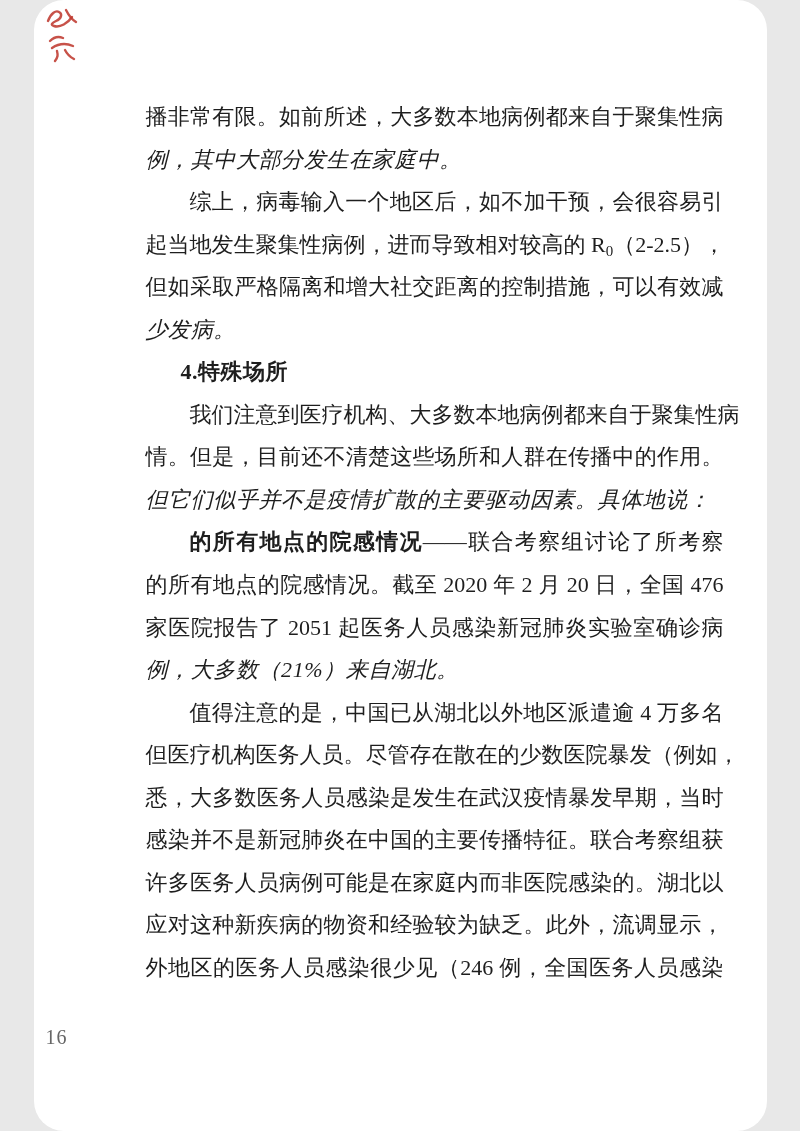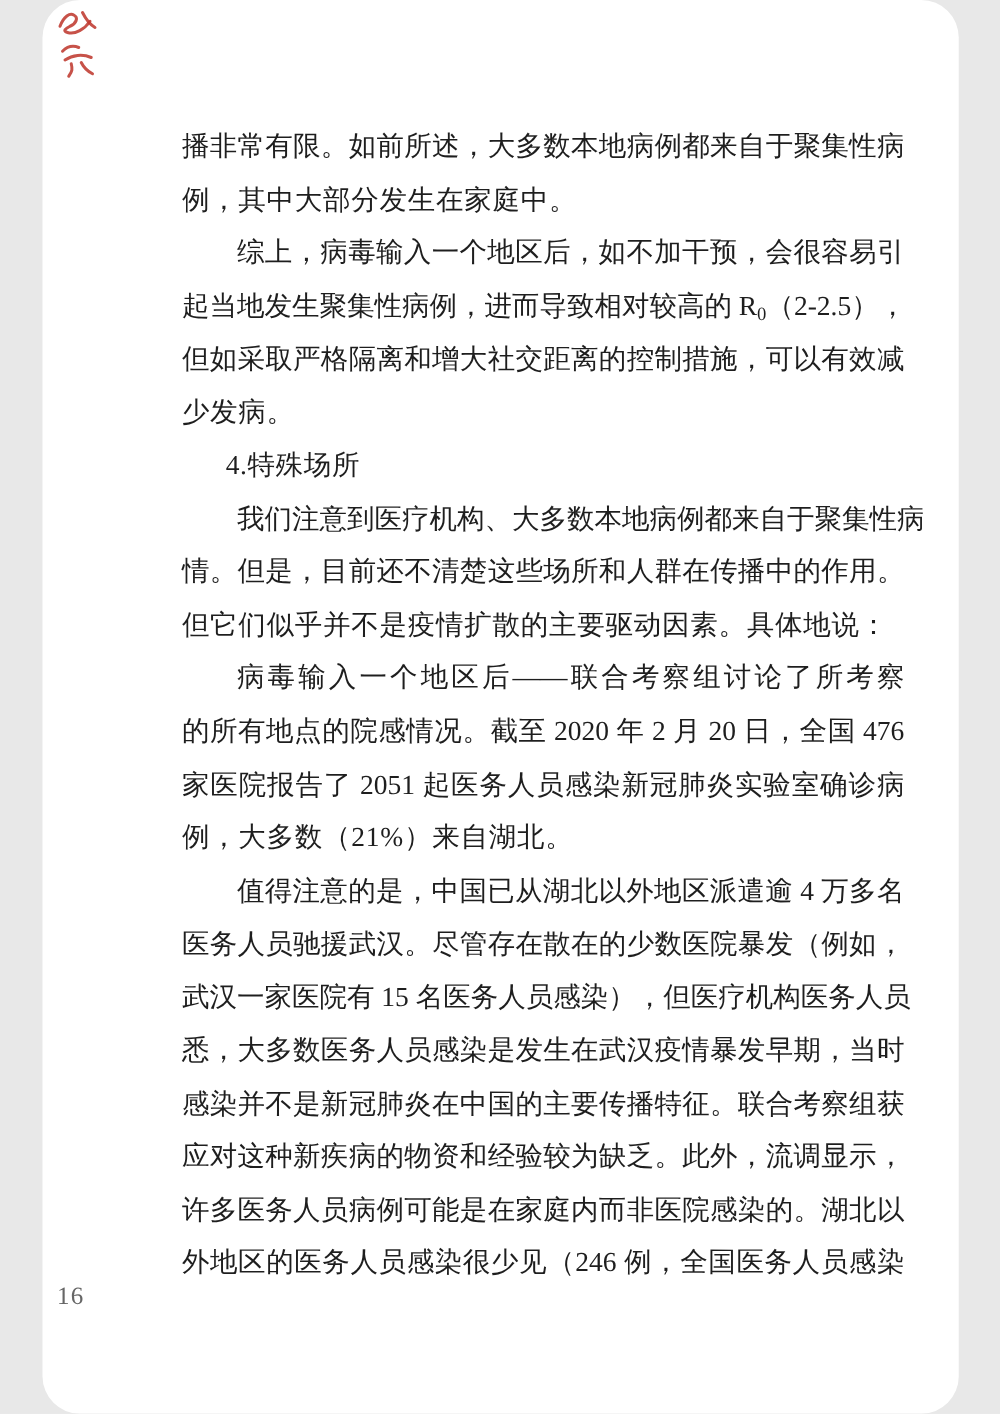--- a/index.html
+++ b/index.html
@@ -19,24 +19,24 @@
     font-size:22px;
   }
   .line{
     height:42.55px;
     line-height:42.55px;
     white-space:nowrap;
     text-align:justify;
     text-align-last:justify;
     text-justify:inter-character;
   }
-  .line.e{text-align-last:left;letter-spacing:0.6px;}
+  .line.e{text-align-last:left;letter-spacing:0.6px;font-style:italic;}
   .line.i{text-indent:44px;}
   .line.h{font-weight:bold;text-align-last:left;text-indent:35px;letter-spacing:0.5px;}
-  .line .b{font-weight:normal;}
+  .line .b{font-weight:bold;}
   .line .sub{font-size:68%;vertical-align:-4px;line-height:0;}
   .pagenum{
     position:absolute;
     left:0;top:1026px;width:800px;
     text-align:left;
     font-size:20px;
     color:var(--pgnum,#666666);
     letter-spacing:1px;
     padding-left:12px;
   }
@@ -71,29 +71,28 @@
       <div class="line j"><span>播非常有限。如前所述，大多数本地病例都来自于聚集性病</span></div>
       <div class="line e"><span>例，其中大部分发生在家庭中。</span></div>
       <div class="line j i"><span>综上，病毒输入一个地区后，如不加干预，会很容易引</span></div>
       <div class="line j"><span>起当地发生聚集性病例，进而导致相对较高的 R</span><span class="sub">0</span><span>（2-2.5），</span></div>
       <div class="line j"><span>但如采取严格隔离和增大社交距离的控制措施，可以有效减</span></div>
       <div class="line e"><span>少发病。</span></div>
       <div class="line h"><span class="b">4.特殊场所</span></div>
       <div class="line j i"><span>我们注意到医疗机构、大多数本地病例都来自于聚集性病</span></div>
       <div class="line j"><span>情。但是，目前还不清楚这些场所和人群在传播中的作用。</span></div>
       <div class="line e"><span>但它们似乎并不是疫情扩散的主要驱动因素。具体地说：</span></div>
-      <div class="line j i"><span class="b">病毒输入一个地区后</span><span>——联合考察组讨论了所考察</span></div>
+      <div class="line j i"><span class="b">的所有地点的院感情况</span><span>——联合考察组讨论了所考察</span></div>
       <div class="line j"><span>的所有地点的院感情况。截至 2020 年 2 月 20 日，全国 476</span></div>
       <div class="line j"><span>家医院报告了 2051 起医务人员感染新冠肺炎实验室确诊病</span></div>
       <div class="line e"><span>例，大多数（21%）来自湖北。</span></div>
       <div class="line j i"><span>值得注意的是，中国已从湖北以外地区派遣逾 4 万多名</span></div>
-      <div class="line j"><span>医务人员驰援武汉。尽管存在散在的少数医院暴发（例如，</span></div>
-      <div class="line j"><span>武汉一家医院有 15 名医务人员感染），但医疗机构医务人员</span></div>
+      <div class="line j"><span>但医疗机构医务人员。尽管存在散在的少数医院暴发（例如，</span></div>
       <div class="line j"><span>悉，大多数医务人员感染是发生在武汉疫情暴发早期，当时</span></div>
       <div class="line j"><span>感染并不是新冠肺炎在中国的主要传播特征。联合考察组获</span></div>
+      <div class="line j"><span>许多医务人员病例可能是在家庭内而非医院感染的。湖北以</span></div>
       <div class="line j"><span>应对这种新疾病的物资和经验较为缺乏。此外，流调显示，</span></div>
-      <div class="line j"><span>许多医务人员病例可能是在家庭内而非医院感染的。湖北以</span></div>
       <div class="line j"><span>外地区的医务人员感染很少见（246 例，全国医务人员感染</span></div>
     </div>
 
   <div class="pagenum">16</div>
 
 </div>
 
 </body></html>

